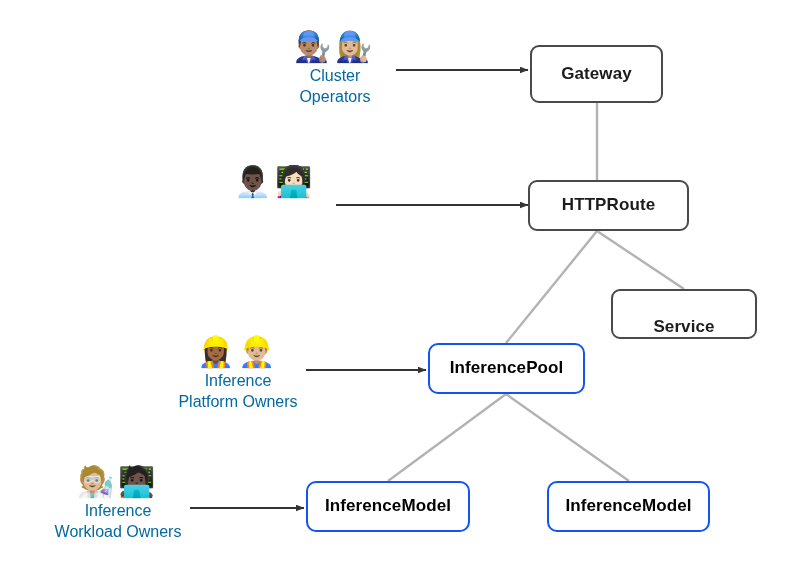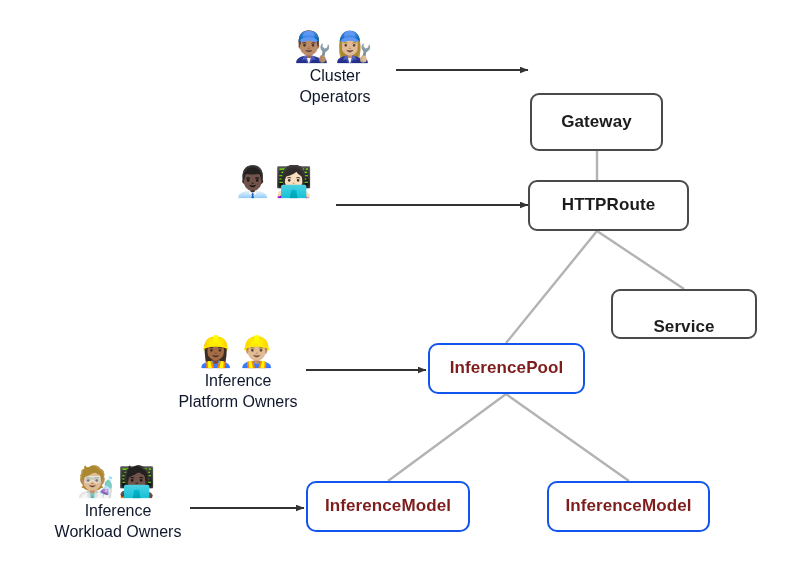--- a/index.html
+++ b/index.html
@@ -50,21 +50,21 @@
     color: #1c1c1c;
     font-weight: bold;
     font-size: 17px;
     letter-spacing: .1px;
   }
   .node.blue {
     border: 2.5px solid #1155ee;
     border-radius: 10px;
   }
   .node.blue .node-label {
-    color: #7f1d1d;
+    color: #000000;
     font-weight: bold;
     font-size: 17px;
     letter-spacing: .1px;
   }
 
   
   .persona {
     position: absolute;
     box-sizing: border-box;
     text-align: center;
@@ -73,21 +73,21 @@
     font-size: 30px;
     line-height: 34px;
     letter-spacing: 3px;
     white-space: nowrap;
     font-family: "DejaVu Sans", sans-serif;
   }
   .persona-label {
     margin-top: 1px;
     font-size: 16px;
     line-height: 21px;
-    color: #0f172a;
+    color: #0369a1;
     white-space: pre-line;
   }
 </style>
 </head>
 <body>
 
 <div id="canvas">
 
   <svg id="edges" viewBox="0 0 800 572" width="800" height="572" xmlns="http://www.w3.org/2000/svg">
     <defs>
@@ -105,21 +105,21 @@
     </g>
 
     <g stroke="#333333" stroke-width="2.2" fill="none" marker-end="url(#arrowhead)">
       <line x1="396" y1="70" x2="528" y2="70"></line>
       <line x1="336" y1="205" x2="528" y2="205"></line>
       <line x1="306" y1="370" x2="426" y2="370"></line>
       <line x1="190" y1="508" x2="304" y2="508"></line>
     </g>
   </svg>
 
-  <div class="node dark" style="left:530px; top:45px; width:133px; height:58px;margin-top:48px;">
+  <div class="node dark" style="left:530px; top:45px; width:133px; height:58px;">
     <span class="node-label">Gateway</span>
   </div>
 
   <div class="node dark" style="left:528px; top:180px; width:161px; height:51px;">
     <span class="node-label">HTTPRoute</span>
   </div>
 
   <div class="node dark" style="left:611px; top:289px; width:146px; height:50px;align-items:flex-end;">
     <span class="node-label">Service</span>
   </div>

